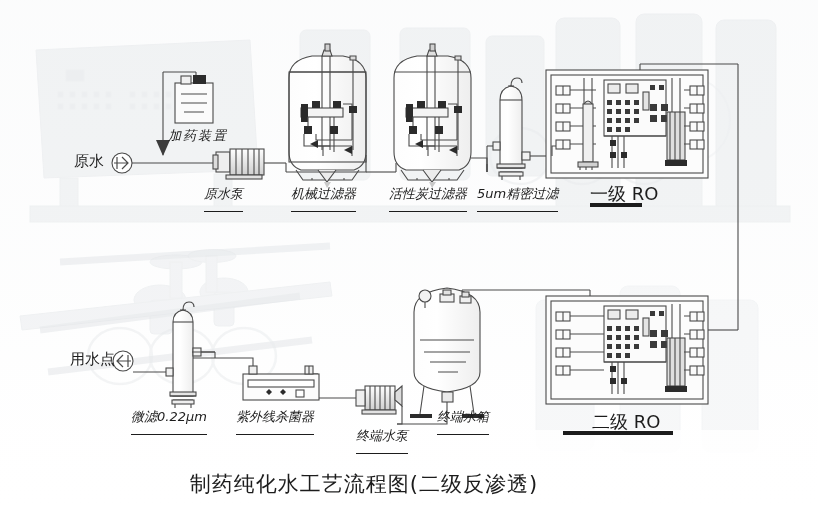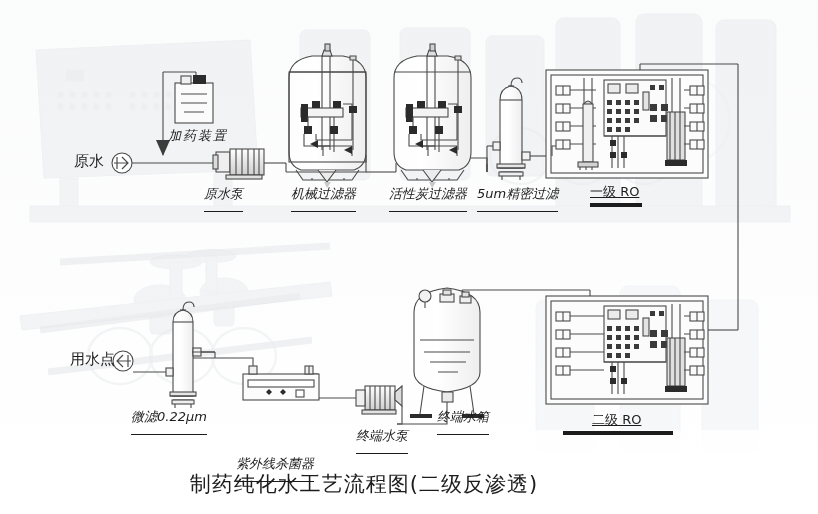--- a/index.html
+++ b/index.html
@@ -22,21 +22,21 @@
     line-height:1;
   }
   .lbl-under{border-bottom:1.6px solid #1c1c1c;padding-bottom:11px;}
   .title{
     position:absolute;left:0;top:470px;width:728px;text-align:center;
     font-size:21px;color:#1c1c1c;letter-spacing:1px;
     font-family:"DejaVu Sans","Liberation Sans",sans-serif;
   }
   .flowlbl{font-size:15px;}
   .eqlbl{font-size:13px;font-style:italic;}
-  .rolbl{font-size:13px;text-decoration:underline;}
+  .rolbl{font-size:18px;}
   .robar{position:absolute;height:4px;background:#1c1c1c;}
 </style>
 </head>
 <body>
 
 <div id="stage">
 
   <div id="bg">
     <svg width="818" height="514" viewBox="0 0 818 514">
       <defs>
@@ -500,21 +500,21 @@
 
   <div class="lbl eqlbl lbl-under" style="left:204px;top:187px;">原水泵</div>
   <div class="lbl eqlbl lbl-under" style="left:291px;top:187px;">机械过滤器</div>
   <div class="lbl eqlbl lbl-under" style="left:389px;top:187px;text-align:center;">活性炭过滤器</div>
   <div class="lbl eqlbl lbl-under" style="left:477px;top:187px;">5um精密过滤</div>
 
   <div class="lbl rolbl" style="left:590px;top:185px;">一级 RO</div>
   <div class="robar" style="left:590px;top:203px;width:52px;"></div>
 
   <div class="lbl eqlbl lbl-under" style="left:131px;top:410px;">微滤0.22μm</div>
-  <div class="lbl eqlbl lbl-under" style="left:236px;top:410px;margin-top:47px;">紫外线杀菌器</div>
+  <div class="lbl eqlbl lbl-under" style="left:236px;top:410px;">紫外线杀菌器</div>
   <div class="lbl eqlbl lbl-under" style="left:356px;top:429px;">终端水泵</div>
   <div class="lbl eqlbl lbl-under" style="left:437px;top:410px;">终端水箱</div>
 
   <div class="lbl rolbl" style="left:592px;top:413px;text-align:center;">二级 RO</div>
   <div class="robar" style="left:563px;top:431px;width:110px;"></div>
 
   <div class="title">制药纯化水工艺流程图(二级反渗透)</div>
 
 </div>
 

